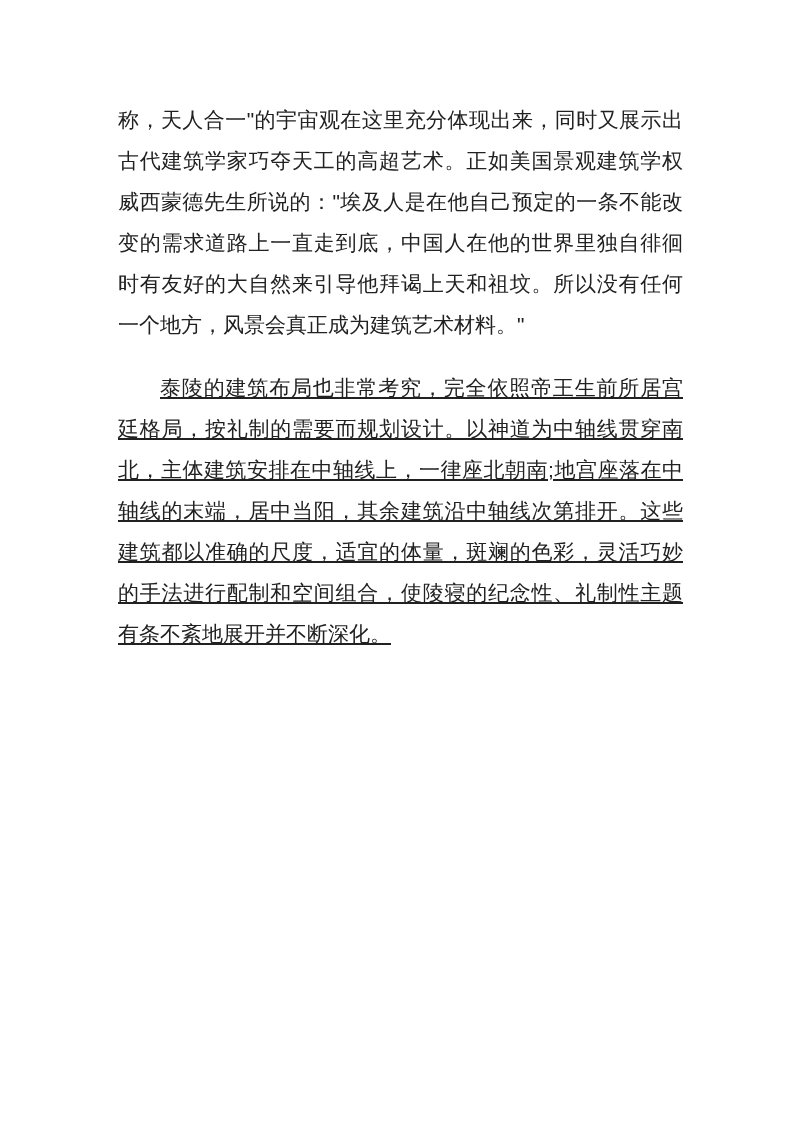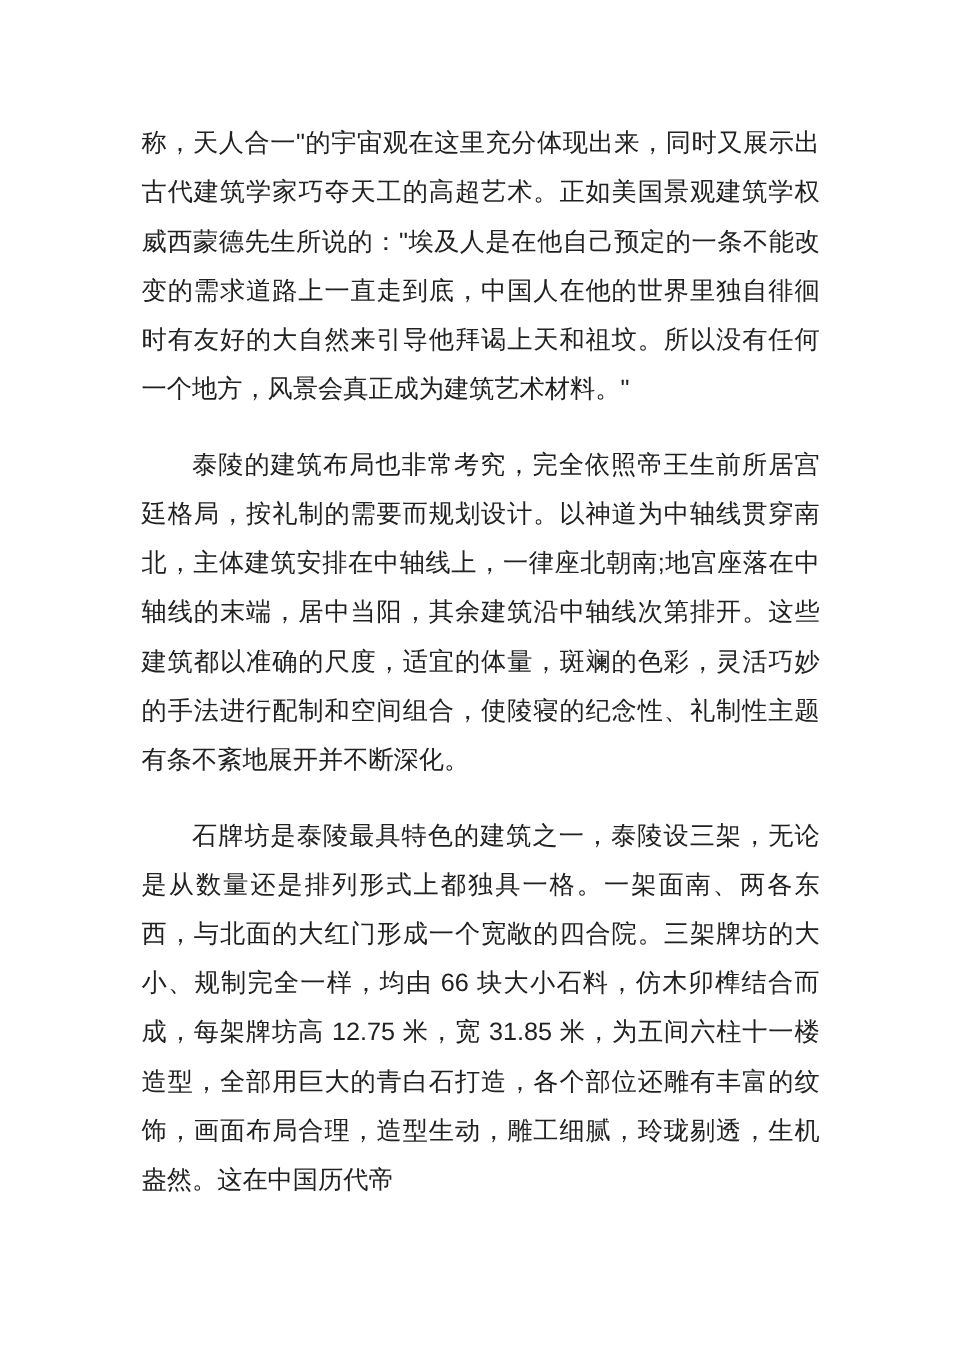--- a/index.html
+++ b/index.html
@@ -29,24 +29,24 @@
     margin: 0 0 22px 0;
     font-size: 21px;
     line-height: 41px;
     color: #212121;
     text-align: justify;
     text-justify: inter-ideograph;
     word-break: break-all;
   }
   .para.indent {
     text-indent: 2em;
+    text-decoration: underline;
   }
 </style>
 </head>
 <body>
 
 <div class="page">
   <div class="content">
     <p class="para">称，天人合一"的宇宙观在这里充分体现出来，同时又展示出古代建筑学家巧夺天工的高超艺术。正如美国景观建筑学权威西蒙德先生所说的："埃及人是在他自己预定的一条不能改变的需求道路上一直走到底，中国人在他的世界里独自徘徊时有友好的大自然来引导他拜谒上天和祖坟。所以没有任何一个地方，风景会真正成为建筑艺术材料。"</p>
     <p class="para indent">泰陵的建筑布局也非常考究，完全依照帝王生前所居宫廷格局，按礼制的需要而规划设计。以神道为中轴线贯穿南北，主体建筑安排在中轴线上，一律座北朝南;地宫座落在中轴线的末端，居中当阳，其余建筑沿中轴线次第排开。这些建筑都以准确的尺度，适宜的体量，斑斓的色彩，灵活巧妙的手法进行配制和空间组合，使陵寝的纪念性、礼制性主题有条不紊地展开并不断深化。</p>
-    <p class="para indent">石牌坊是泰陵最具特色的建筑之一，泰陵设三架，无论是从数量还是排列形式上都独具一格。一架面南、两各东西，与北面的大红门形成一个宽敞的四合院。三架牌坊的大小、规制完全一样，均由 66 块大小石料，仿木卯榫结合而成，每架牌坊高 12.75 米，宽 31.85 米，为五间六柱十一楼造型，全部用巨大的青白石打造，各个部位还雕有丰富的纹饰，画面布局合理，造型生动，雕工细腻，玲珑剔透，生机盎然。这在中国历代帝</p>
   </div>
 </div>
 
 </body></html>

